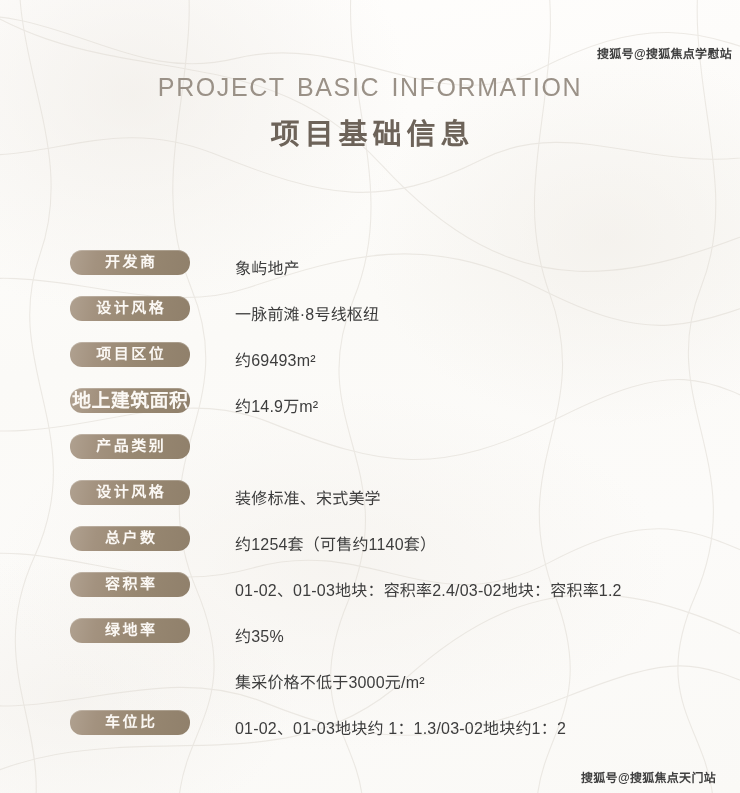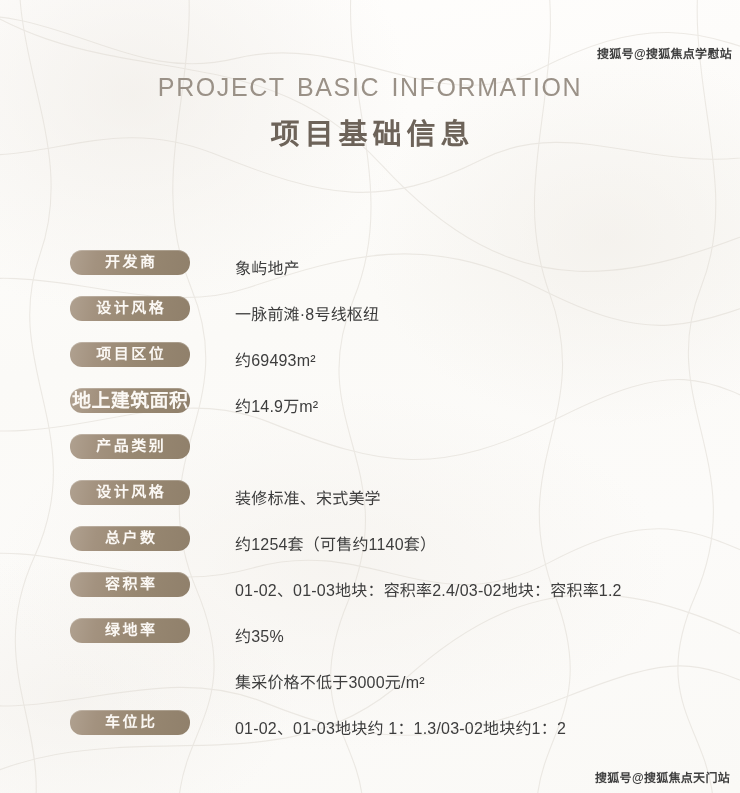--- a/index.html
+++ b/index.html
@@ -131,21 +131,21 @@
     white-space: nowrap;
     letter-spacing: 0.3px;
   }
   .watermark-top {
     top: 10px;
     right: 8px;
     margin-top: 34px;
   }
   .watermark-bottom {
     bottom: 8px;
-    right: 10px;
+    right: 24px;
     margin-left: 20px;
   }
 </style>
 </head>
 <body>
 
 <div class="page">
 
   <svg class="crackle" viewBox="0 0 740 793" preserveAspectRatio="none" xmlns="http://www.w3.org/2000/svg">
     <g fill="none" stroke="#ddd8d0" stroke-width="1">

